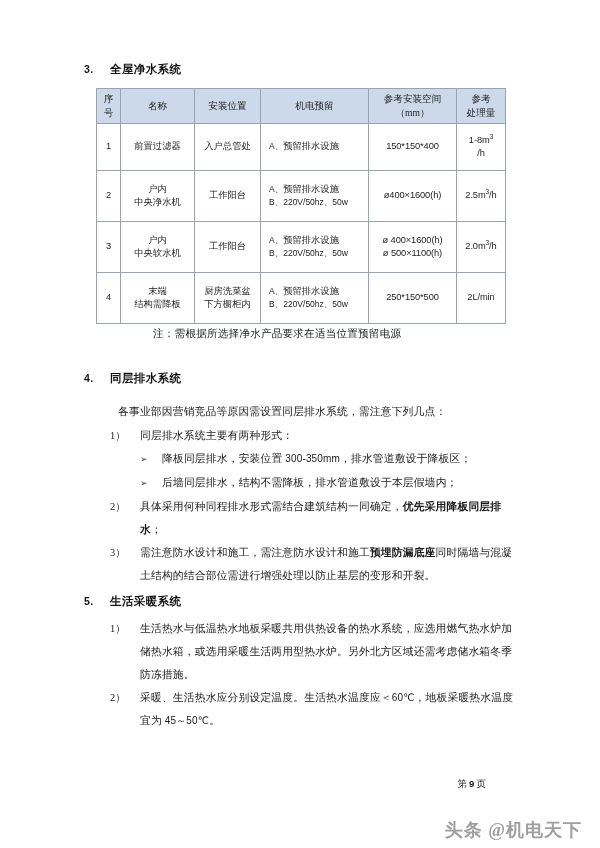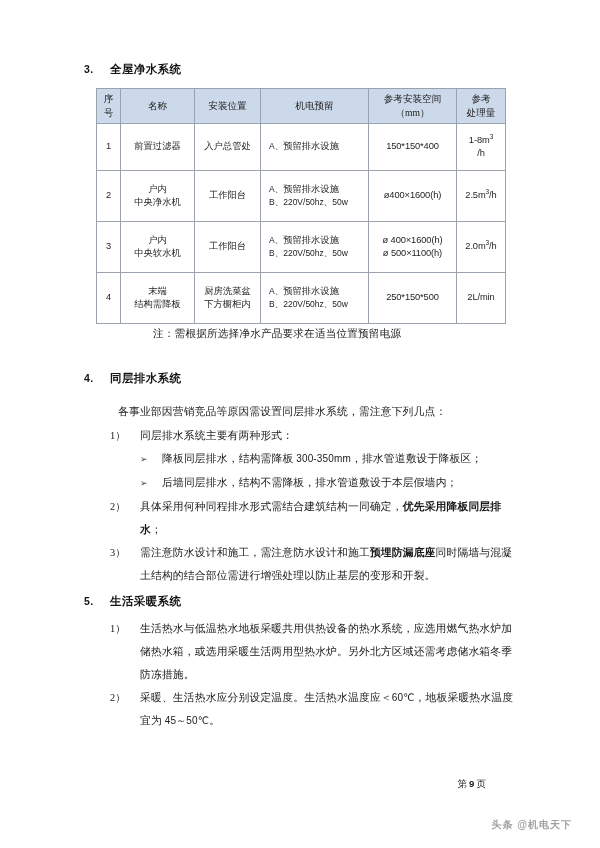--- a/index.html
+++ b/index.html
@@ -178,24 +178,24 @@
     color: #1a1a1a;
   }
   .footer .pg {
     font-family: "Liberation Sans", "DejaVu Sans", sans-serif;
     font-weight: bold;
     font-size: 9.6px;
     padding: 0 2px;
   }
   .watermark {
     position: absolute;
-    right: 28px;
+    right: 18px;
     top: 818px;
-    font-family: Liberation Sans, sans-serif;
-    font-size: 10px;
+    font-family: Liberation Serif, serif;
+    font-size: 18px;
     font-weight: bold;
     color: #8f8f8f;
     letter-spacing: 1px;
     opacity: 0.85;
   }
 </style>
 </head>
 <body>
 
 <div class="page">
@@ -335,21 +335,21 @@
 
   <div class="list list-4">
 
     <div class="li">
       <span class="marker">1）</span>
       <span class="body">同层排水系统主要有两种形式：</span>
     </div>
 
     <div class="sub">
       <span class="marker">➢</span>
-      <span class="body"><span>降板同层排水，结构需降板 </span><span class="num-inline">300-350mm</span><span>，排水管道敷设于降板区；</span></span>
+      <span class="body"><span>降板同层排水，安装位置 </span><span class="num-inline">300-350mm</span><span>，排水管道敷设于降板区；</span></span>
     </div>
 
     <div class="sub">
       <span class="marker">➢</span>
       <span class="body">后墙同层排水，结构不需降板，排水管道敷设于本层假墙内；</span>
     </div>
 
     <div class="li">
       <span class="marker">2）</span>
       <span class="body"><span>具体采用何种同程排水形式需结合建筑结构一同确定，</span><b>优先采用降板同层排水</b><span>；</span></span>

